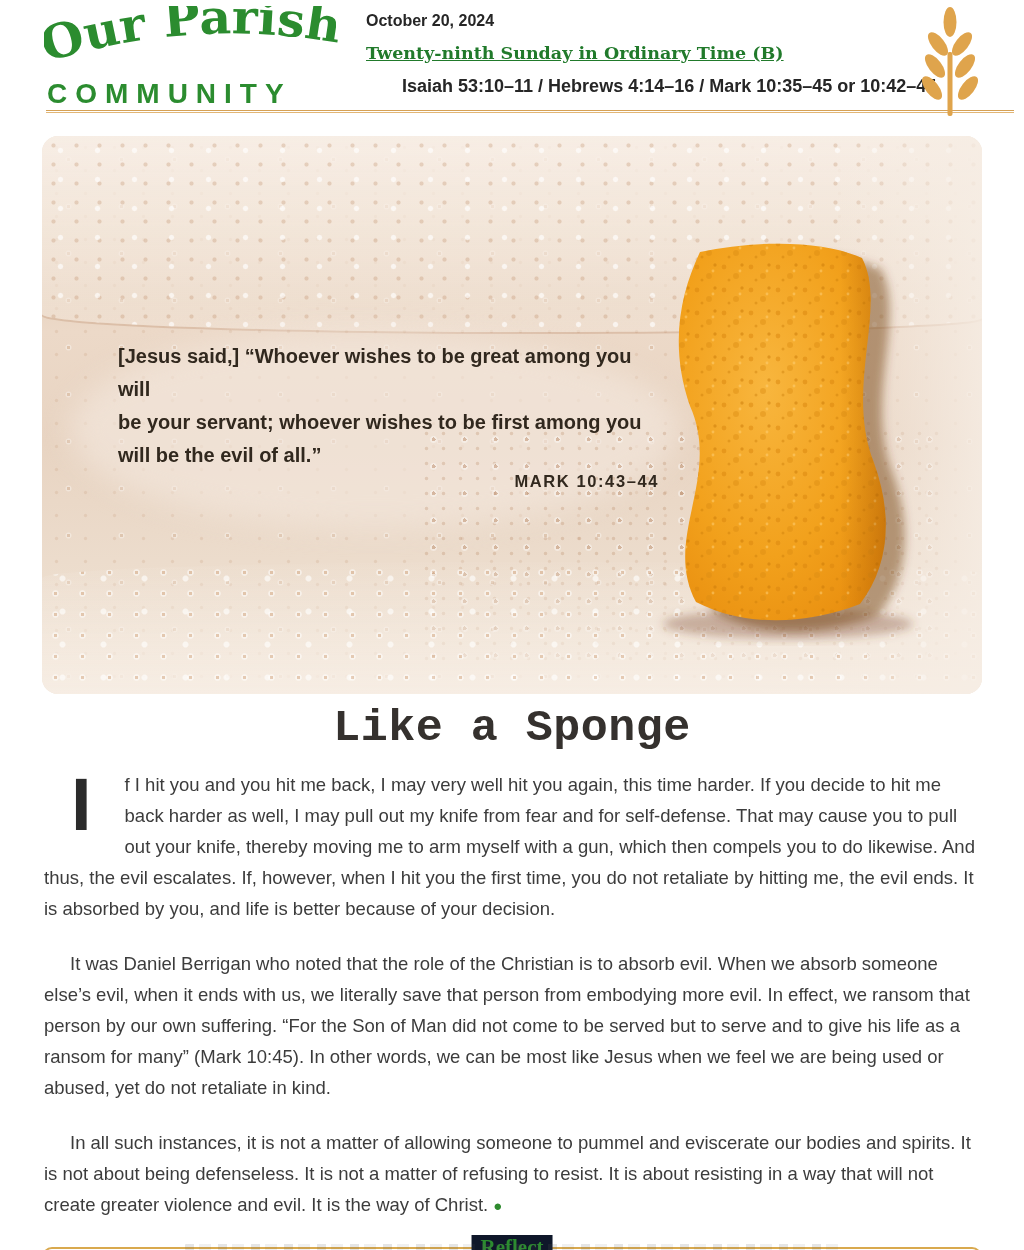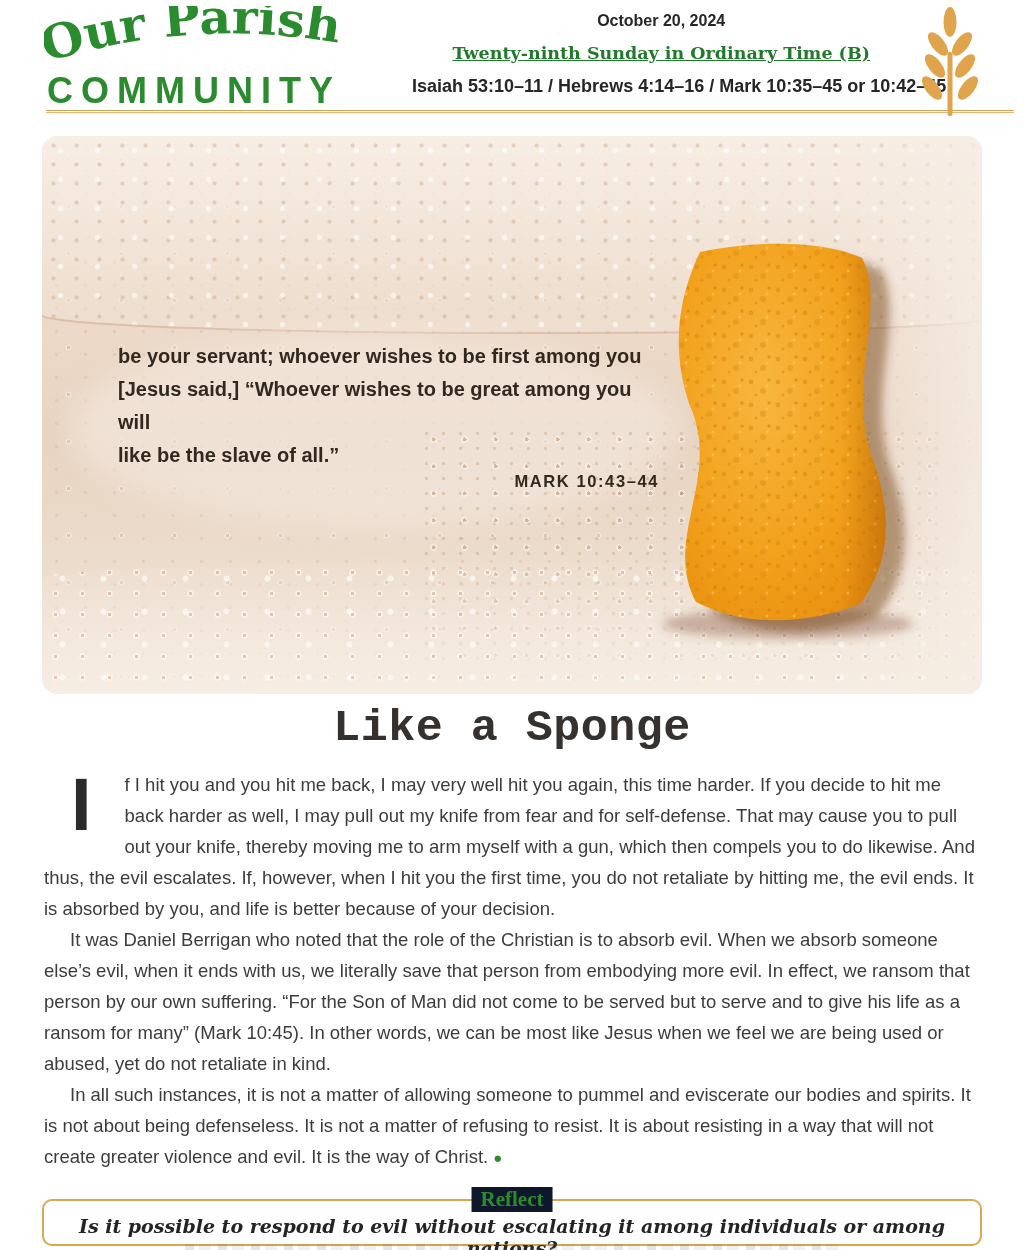--- a/index.html
+++ b/index.html
@@ -9,24 +9,24 @@
     font-family:"Liberation Sans", sans-serif;
   }
   .page { position:absolute; inset:0; background:#fff; }
 
   
   .masthead { position:relative; height:110px; }
   .logo { position:absolute; left:44px; top:6px; width:302px; }
   .logo-arc-svg { display:block; }
   .logo-community {
     font-family:"Liberation Sans", sans-serif; font-weight:700;
-    font-size:36px; letter-spacing:8px; color:#2b8c2f; margin-top:4px; padding-left:3px;
+    font-size:28px; letter-spacing:8px; color:#2b8c2f; margin-top:12px; padding-left:3px;
     white-space:nowrap;
   }
-  .issue { position:absolute; left:376px; top:12px;text-align:center; }
+  .issue { position:absolute; left:366px; top:12px; }
   .issue-date  { font-family:"Liberation Sans",sans-serif; font-weight:700; font-size:16px; color:#262626; }
   .issue-feast { font-family:"DejaVu Serif",serif; font-weight:700; font-size:17.5px; color:#217a2b; margin-top:13px;text-decoration:underline; }
   .issue-readings { font-family:"Liberation Sans",sans-serif; font-weight:700; font-size:18px; color:#262626; margin-top:13px;margin-left:36px; }
   .wheat { position:absolute; right:38px; top:4px; }
   .gold-rule {
     margin:0 10px 0 46px; height:3px;
     border-top:1.5px solid #d5a156; border-bottom:1.5px solid #e2b676;
   }
 
   
@@ -97,21 +97,21 @@
   }
   .article-byline {
     font-family:"DejaVu Serif",serif; font-size:15px; letter-spacing:1.6px;
     color:#45413e; text-align:center; margin-top:9px;
   }
   .article-body { margin:15px 44px 0; }
   .article-body p {
     font-family:"Liberation Sans",sans-serif; font-size:18.5px;
     line-height:31px; color:#3c3c3c;
   }
-  .article-body p.indented { text-indent:26px; }
+  .article-body p.indented { text-indent:26px;margin-top:24px; }
   .dropcap {
     float:left; font-family:"Liberation Sans",sans-serif; font-weight:700;
     font-size:74px; line-height:62px; height:70px; color:#2b2b2b;
     margin:5px 33px 0 27px;
   }
   .endmark { color:#2e8b2e; font-size:15px; }
 
   
   .reflect-box {
     position:relative; margin:26px 42px 0; width:940px; height:47px;
@@ -216,23 +216,23 @@
                C 24 300 84 240 52 168 C 30 105 44 52 62 14 Z" fill="url(#spgBody)"></path>
       <path d="M 62 14 C 120 2 185 2 224 20 C 250 70 206 150 236 225
                C 256 280 250 330 222 366 C 160 390 100 386 58 364
                C 24 300 84 240 52 168 C 30 105 44 52 62 14 Z" fill="url(#pores)"></path>
       <path d="M 62 14 C 120 2 185 2 224 20 C 250 70 206 150 236 225
                C 256 280 250 330 222 366 C 160 390 100 386 58 364
                C 24 300 84 240 52 168 C 30 105 44 52 62 14 Z" fill="url(#spgShade)"></path>
     </svg>
 
     <figcaption class="quote-block">
+      <div class="quote-line">[Jesus said,] “Whoever wishes to be great among you will</div>
       <div class="quote-line">be your servant; whoever wishes to be first among you</div>
-      <div class="quote-line">[Jesus said,] “Whoever wishes to be great among you will</div>
-      <div class="quote-line">like be the slave of all.”</div>
+      <div class="quote-line">will be the evil of all.”</div>
       <div class="quote-cite">MARK 10:43–44</div>
     </figcaption>
   </figure>
 
   <h1 class="article-title">Like a Sponge</h1>
 
   <div class="article-body">
     <p><span class="dropcap">I</span><span>f I hit you and you hit me back, I may very well hit you again, this time harder. If you decide to hit me back harder as well, I may pull out my knife from fear and for self-defense. That may cause you to pull out your knife, thereby moving me to arm myself with a gun, which then compels you to do likewise. And thus, the evil escalates. If, however, when I hit you the first time, you do not retaliate by hitting me, the evil ends. It is absorbed by you, and life is better because of your decision.</span></p>
     <p class="indented"><span>It was Daniel Berrigan who noted that the role of the Christian is to absorb evil. When we absorb someone else’s evil, when it ends with us, we literally save that person from embodying more evil. In effect, we ransom that person by our own suffering. “For the Son of Man did not come to be served but to serve and to give his life as a ransom for many” (Mark 10:45). In other words, we can be most like Jesus when we feel we are being used or abused, yet do not retaliate in kind.</span></p>
     <p class="indented"><span>In all such instances, it is not a matter of allowing someone to pummel and eviscerate our bodies and spirits. It is not about being defenseless. It is not a matter of refusing to resist. It is about resisting in a way that will not create greater violence and evil. It is the way of Christ.</span>

